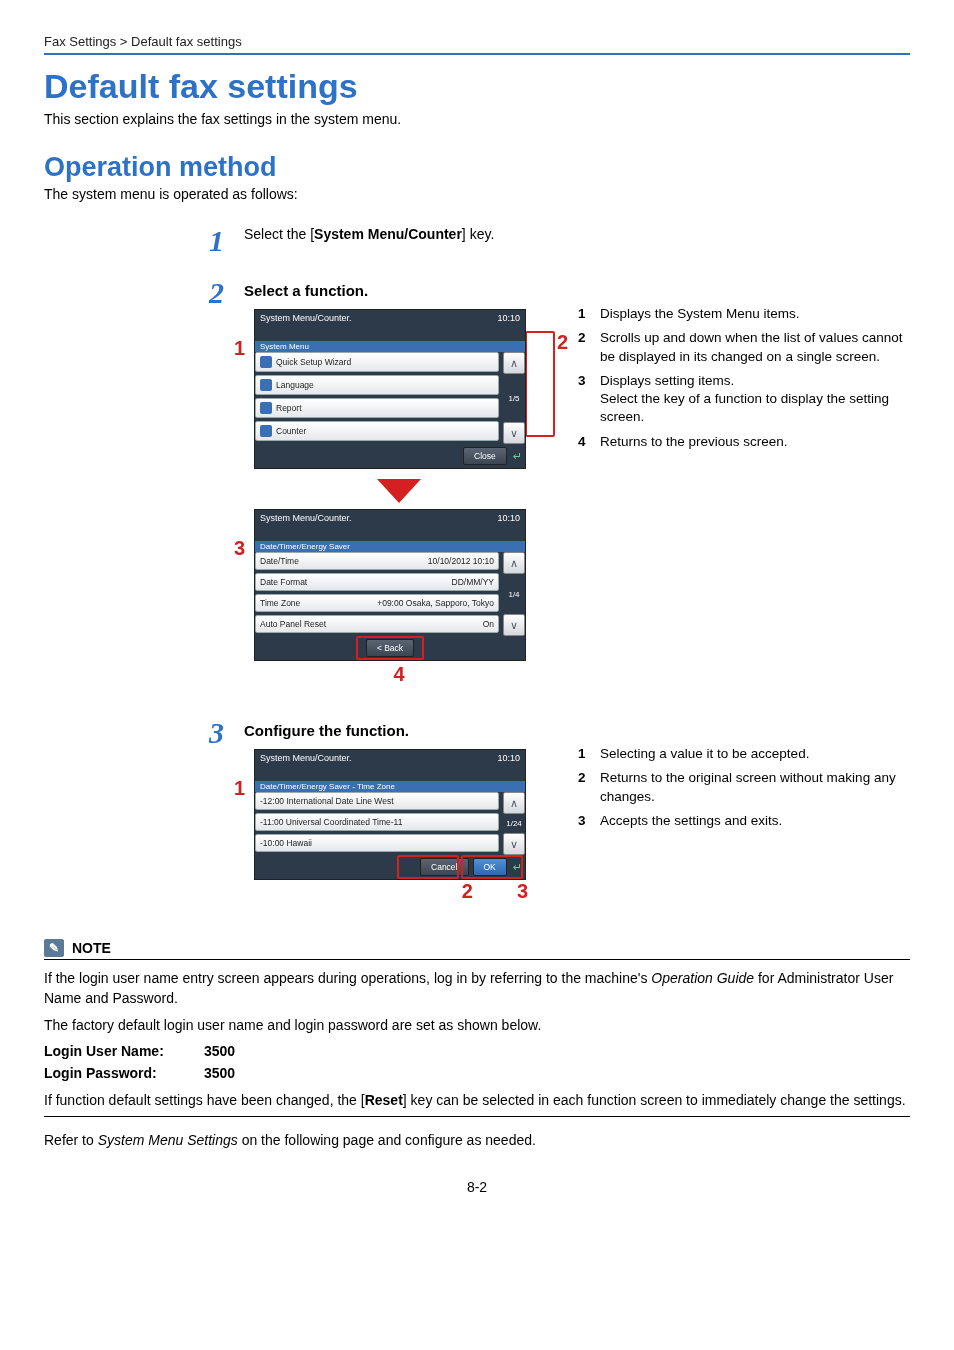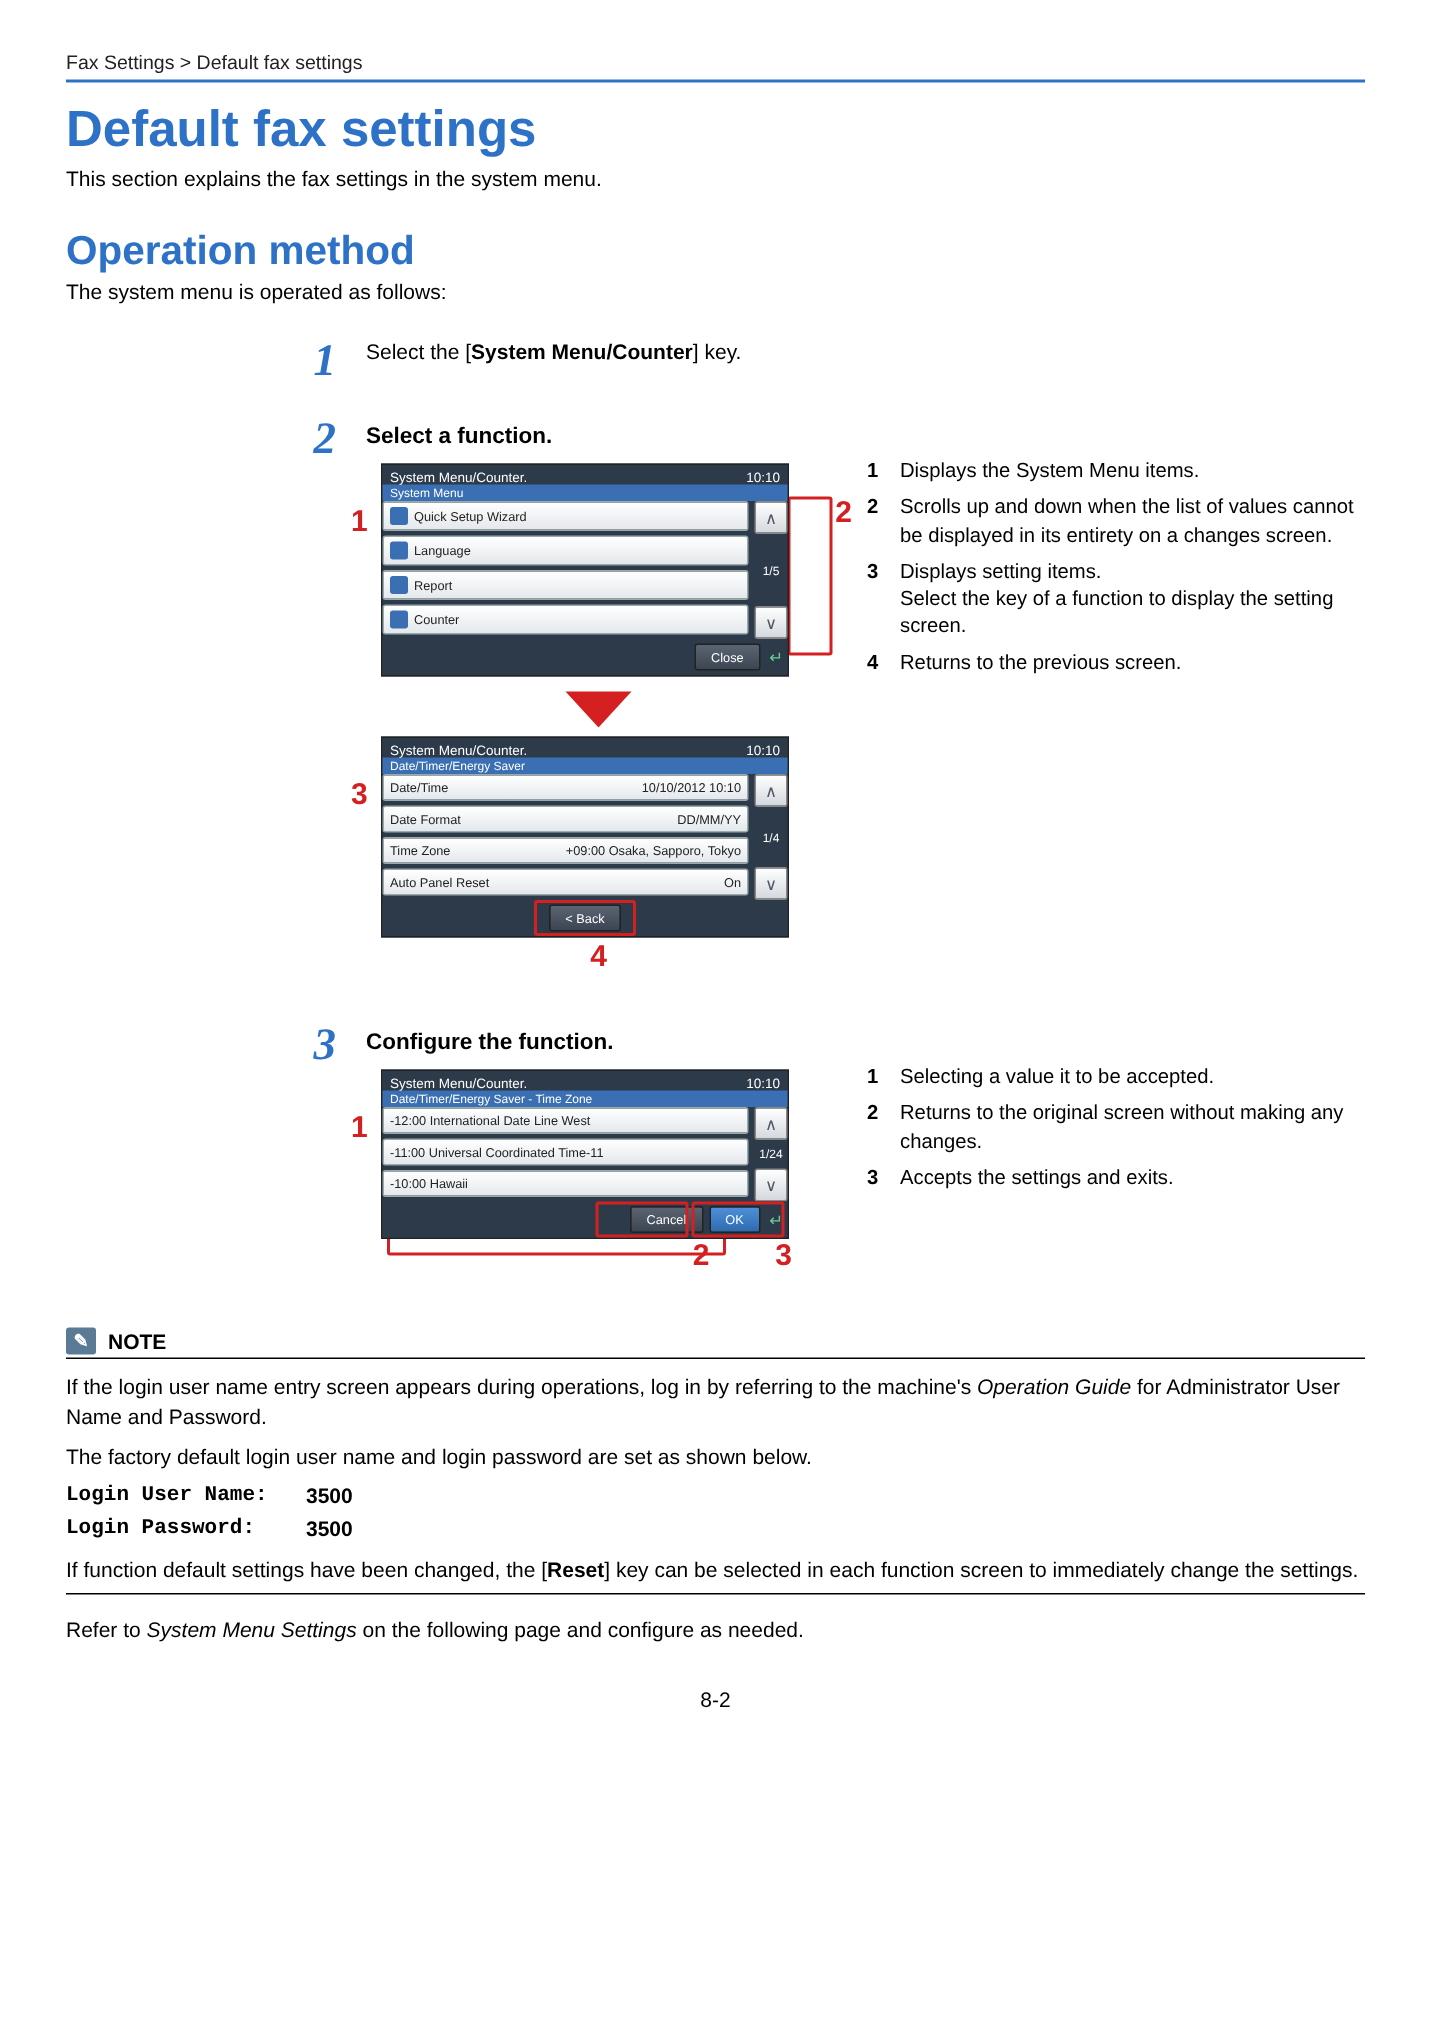--- a/index.html
+++ b/index.html
@@ -79,21 +79,21 @@
     background: #2c3a4a;
     color: #fff;
     font-size: 9px;
     border: 1px solid #222;
     position: relative;
     margin-left: 10px;
   }
   .screen-title {
     display: flex;
     justify-content: space-between;
-    padding: 3px 5px 0 5px;
+    padding: 3px 5px 18px 5px;
     font-size: 9px;
     background:#2c3a4a;
   }
   .screen-sub {
     background: #3a6fb3;
     color: #fff;
     font-size: 8px;
     padding: 1px 5px;
   }
   .screen-body {
@@ -165,21 +165,21 @@
   }
   .note-icon{
     width:20px;height:18px;background:#5b7a96;margin-right:8px;position:relative;border-radius:2px;display:flex;align-items:center;justify-content:center;color:#fff;font-size:12px;
   }
   .hr-thin{border:none;border-top:1px solid #000;margin:2px 0 8px 0;}
   .note-body{font-size:14px;line-height:1.45;}
   .note-body p{margin:6px 0;}
   .bold{font-weight:bold;}
   .italic{font-style:italic;text-align:center;}
   .cred-row{display:flex;font-size:14px;margin:2px 0;}
-  .cred-label{font-weight:bold;width:160px;font-family:Liberation Mono, monospace;}
+  .cred-label{font-weight:bold;width:160px;}
   .cred-val{font-weight:bold;}
   .page-num{text-align:center;font-size:14px;margin-top:28px;}
   .sel-arrow{color:#6aa6d8;font-size:11px;}
 </style>
 </head>
 <body>
 
 <div class="breadcrumb">Fax Settings &gt; Default fax settings</div>
 <hr class="hr-blue">
 
@@ -304,21 +304,21 @@
         </div>
       </div>
 
       <div class="col-right">
         <div class="legend-row">
             <span class="legend-num">1</span>
             <span class="legend-text">Displays the System Menu items.</span>
           </div>
         <div class="legend-row">
             <span class="legend-num">2</span>
-            <span class="legend-text">Scrolls up and down when the list of values cannot be displayed in its entirety on a changes screen.</span>
+            <span class="legend-text">Scrolls up and down when the list of values cannot be displayed in its changed on a single screen.</span>
           </div>
         <div class="legend-row">
             <span class="legend-num">3</span>
             <span class="legend-text"><span>Displays setting items.</span><br><span>Select the key of a function to display the setting screen.</span></span>
           </div>
         <div class="legend-row">
             <span class="legend-num">4</span>
             <span class="legend-text">Returns to the previous screen.</span>
           </div>
       </div>

